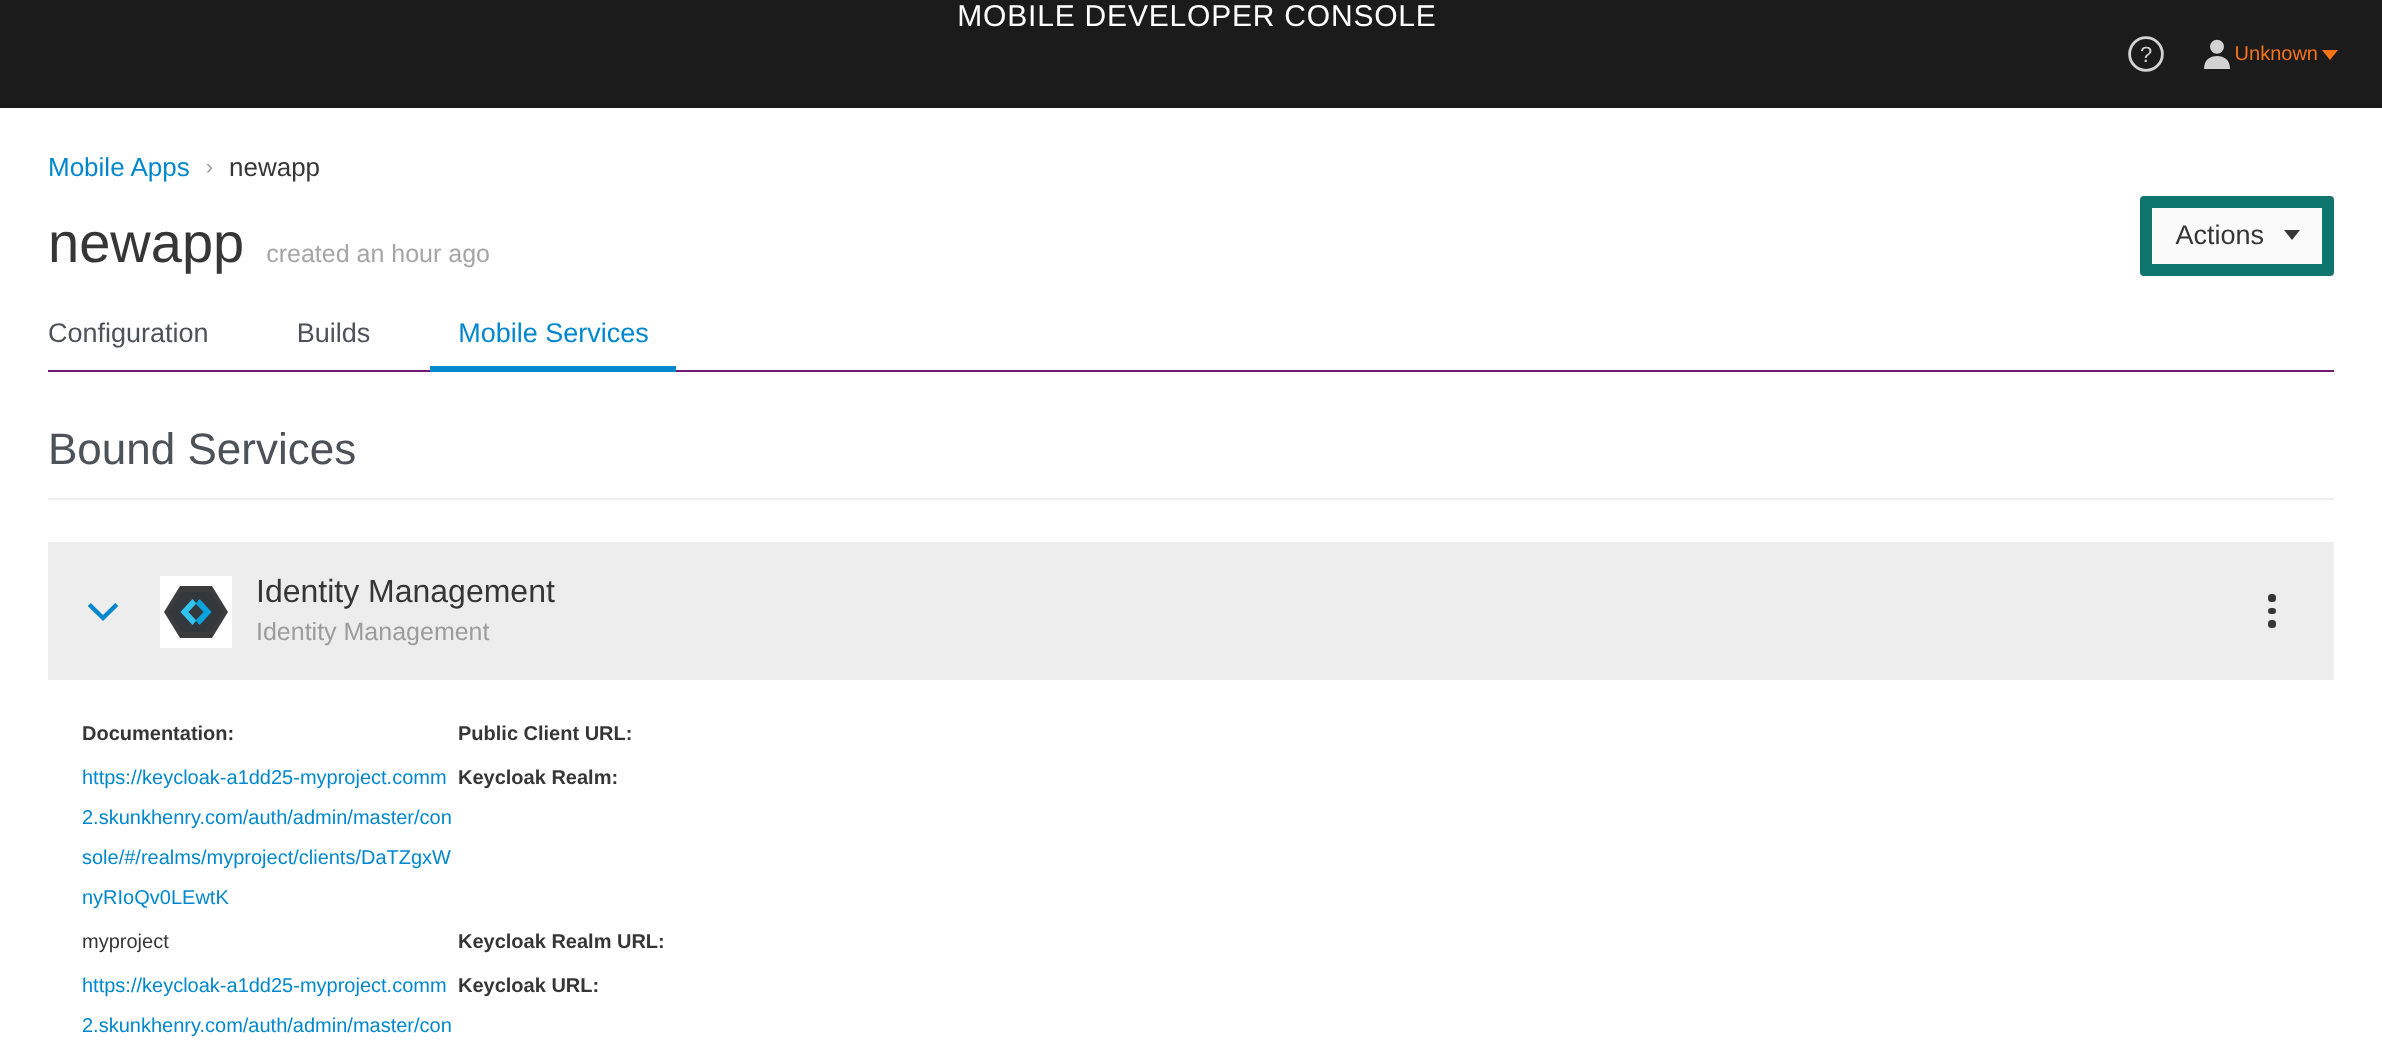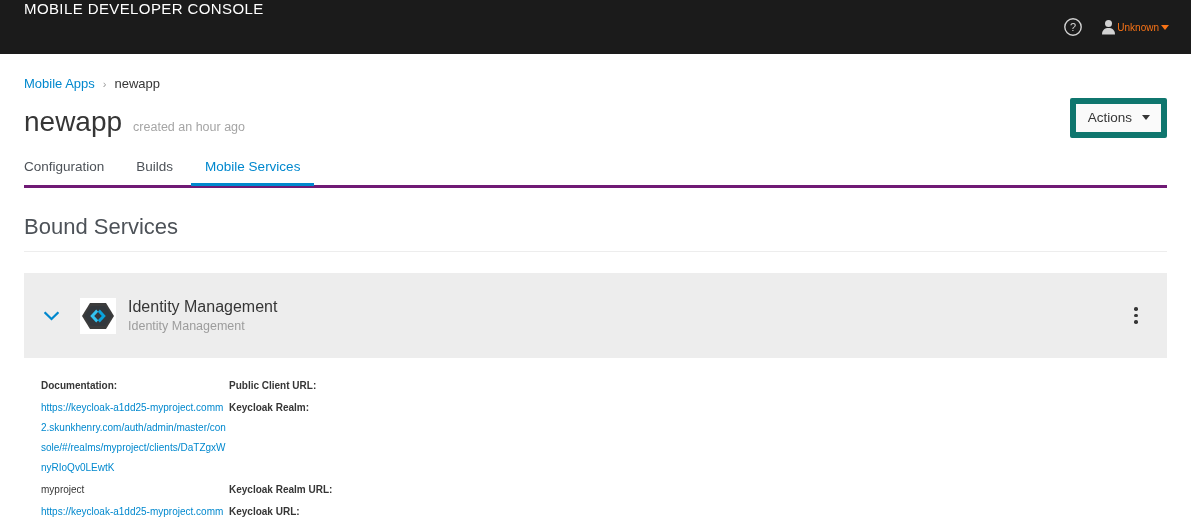--- a/index.html
+++ b/index.html
@@ -9,21 +9,23 @@
     background: #ffffff;
     font-family: "Liberation Sans", sans-serif;
     overflow: hidden;
   }
 
   
   .masthead {
     height: 54px;
     background: #1b1b1b;
     display: flex;
+    align-items: center;
     padding: 0 18px 0 24px;
+    flex-direction: column;
   }
   .masthead-title {
     color: #ffffff;
     font-size: 15px;
     letter-spacing: .4px;
     font-weight: 400;
     white-space: nowrap;
   }
   .masthead-right {
     margin-left: auto;
@@ -86,23 +88,23 @@
     color: #363636;
     padding: 6px 11px 7px 12px;
     display: flex; align-items: center; gap: 9px;
     cursor: pointer;
     font-family: "Liberation Sans", sans-serif;
   }
 
   
   .tabs {
     display: flex;
-    gap: 4px;
+    gap: 16px;
     margin-top: 17px;
-    border-bottom: 3px solid #701a75;
+    border-bottom: 1px solid #701a75;
   }
   .tab {
     font-size: 13.5px;
     color: #4d5258;
     padding: 6px 14px 9px 14px;
     cursor: pointer;
     border-bottom: 3px solid transparent;
     margin-bottom: -1px;
   }
   .tab:first-child { padding-left: 0; }
@@ -117,21 +119,21 @@
     margin-top: 26px;
   }
   .section-rule {
     border: 0; border-top: 1px solid #ededed;
     margin: 11px 0 0 0;
   }
 
   .service-card {
     background: #ededed;
     margin-top: 21px;
-    height: 85px;
+    height: 69px;
     display: flex;
     align-items: center;
     padding: 0 20px 0 14px;
   }
   .expand-toggle {
     width: 26px; height: 26px;
     display: flex; align-items: center; justify-content: center;
     cursor: pointer; color: #0088ce;
     flex: 0 0 auto;
   }

